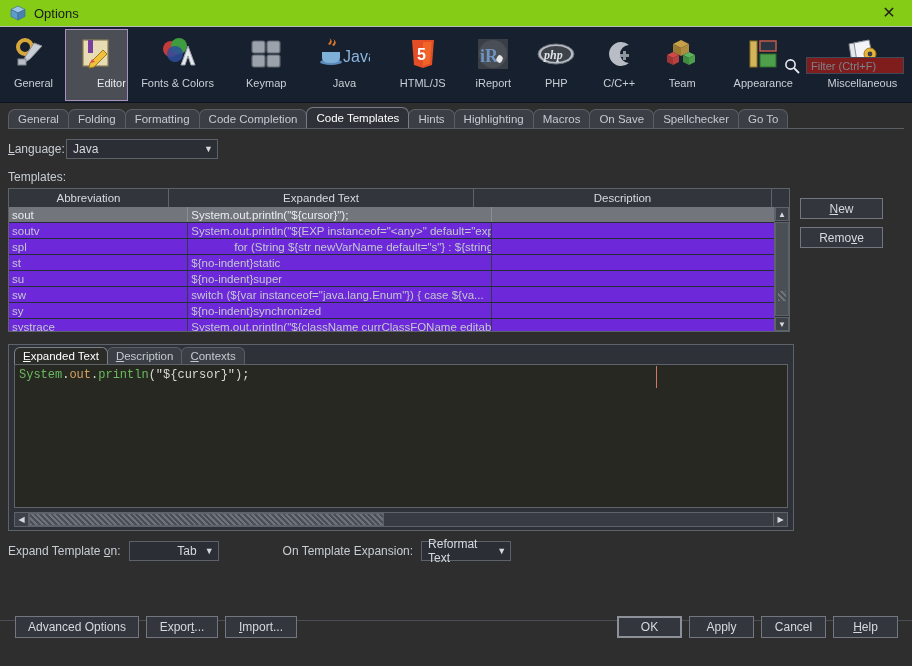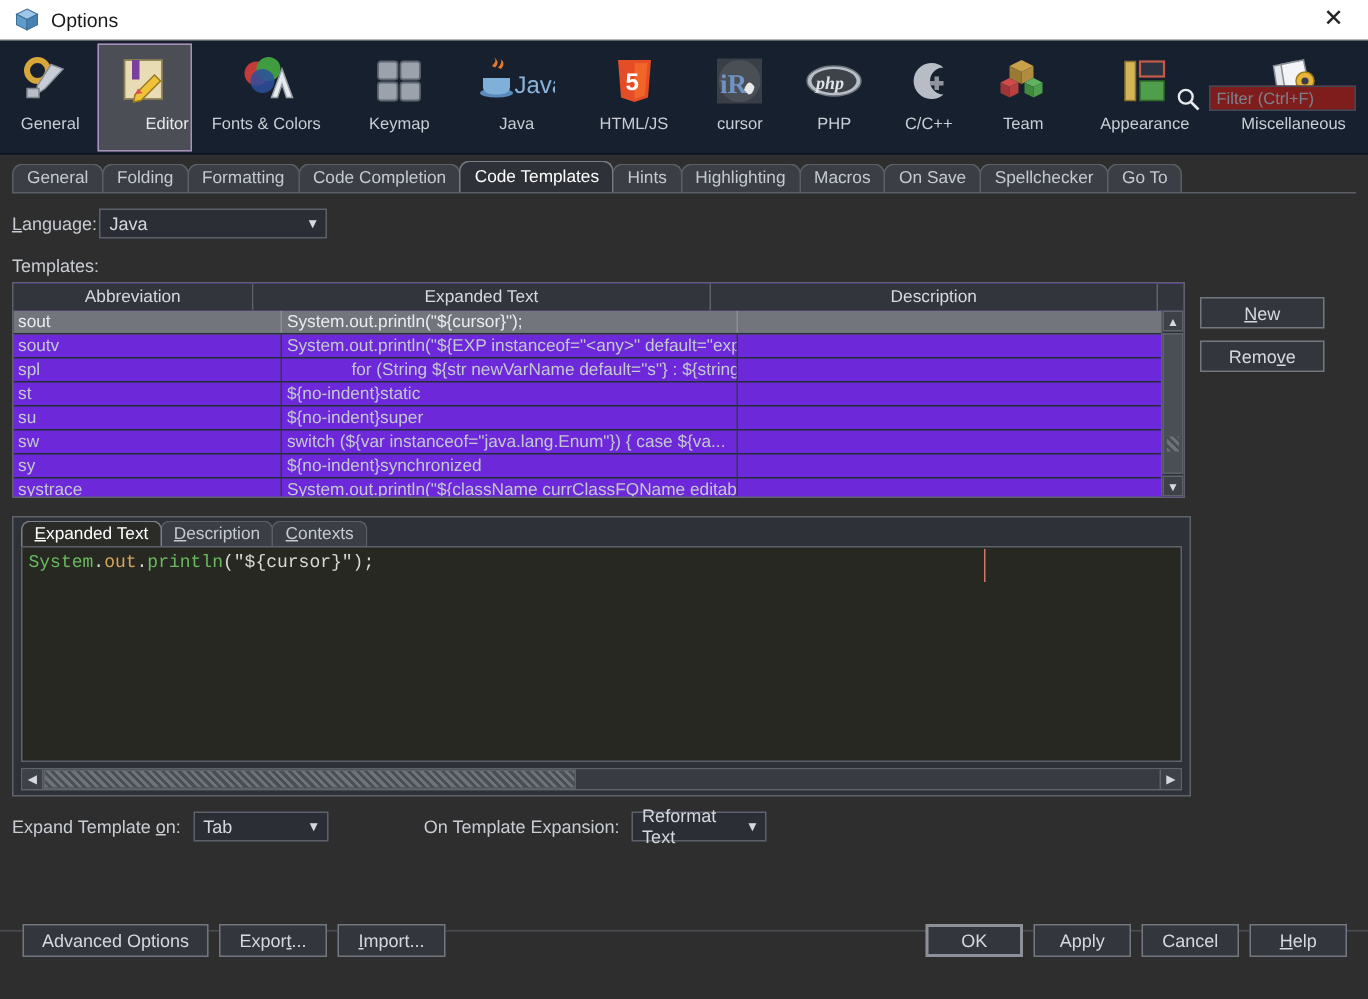--- a/index.html
+++ b/index.html
@@ -10,21 +10,21 @@
     font-family: "Liberation Sans", sans-serif;
     font-size: 12px;
     color: #c8cdd4;
     overflow: hidden;
     position: relative;
   }
 
   
   #titlebar {
     height: 27px;
-    background: #ffffff;
+    background: #84cc16;
     border-bottom: 1px solid #b9b9b9;
     display: flex; align-items: center;
     position: relative;
   }
   #title-left { display:flex; align-items:center; gap:8px; padding-left:10px; }
   #title-text { color:#1a1a1a; font-size:13px; }
   .cube-icon { width:16px; height:16px; position:relative; }
   #close-btn {
     position:absolute; right:0; top:0; width:46px; height:26px;
     display:flex; align-items:center; justify-content:center;
@@ -190,21 +190,21 @@
   .hsb-btn { width:14px; background:#3e4248; border-right:1px solid #5d626b;
     display:flex; align-items:center; justify-content:center; color:#d5d9df; font-size:8px; cursor:pointer; }
   .hsb-btn.right { border-right:none; border-left:1px solid #5d626b; }
   #code-hthumb { width:355px; background:repeating-linear-gradient(45deg,#6e737a 0 2px,#4a4e55 2px 4px);
     border:1px solid #5d626b; cursor:pointer; }
   #hs-track { flex:1; background:#383c42; }
 
   
   #opts-row { display:flex; align-items:center; margin-top:10px; gap:8px; }
   .olabel { font-size:12px; color:#c8cdd4; }
-  #expand-combo { width:90px; }
+  #expand-combo { width:90px;justify-content:flex-end; }
   #reformat-combo { width:90px; }
 
   
   #sep { position:absolute; left:0; right:0; top:620px; height:1px; background:#4a4e54; }
   #footer { position:absolute; left:0; right:0; top:614px; height:36px; }
   .fbtn { position:absolute; height:22px; }
   .btn.default { border:2px solid #8b9099; }
 </style>
 </head>
 <body>
@@ -299,21 +299,21 @@
 
   <div class="cat">
     <span class="glyph">
       <svg width="32" height="32" viewBox="0 0 32 32">
         <rect x="1" y="1" width="30" height="30" fill="#3a3f47"></rect>
         <circle cx="16" cy="16" r="14" fill="#55595f" opacity="0.6"></circle>
         <text x="3" y="24" font-family="Liberation Serif, serif" font-size="18" font-weight="bold" fill="#6f94c4">iR</text>
         <path d="M19 22 q3 -9 7 -2 q-1 5 -4 5 z" fill="#e8e8e8"></path>
       </svg>
     </span>
-    <span class="lbl">cursor</span>
+    <span class="lbl">iReport</span>
   </div>
 
   <div class="cat">
     <span class="glyph">
       <svg width="40" height="26" viewBox="0 0 40 26">
         <ellipse cx="20" cy="13" rx="18" ry="10" fill="#b9bec6" stroke="#6d737b"></ellipse>
         <ellipse cx="20" cy="13" rx="15" ry="8" fill="#3e434a"></ellipse>
         <text x="8" y="18" font-family="Liberation Serif, serif" font-style="italic" font-size="12" font-weight="bold" fill="#dfe3e8">php</text>
       </svg>
     </span>

